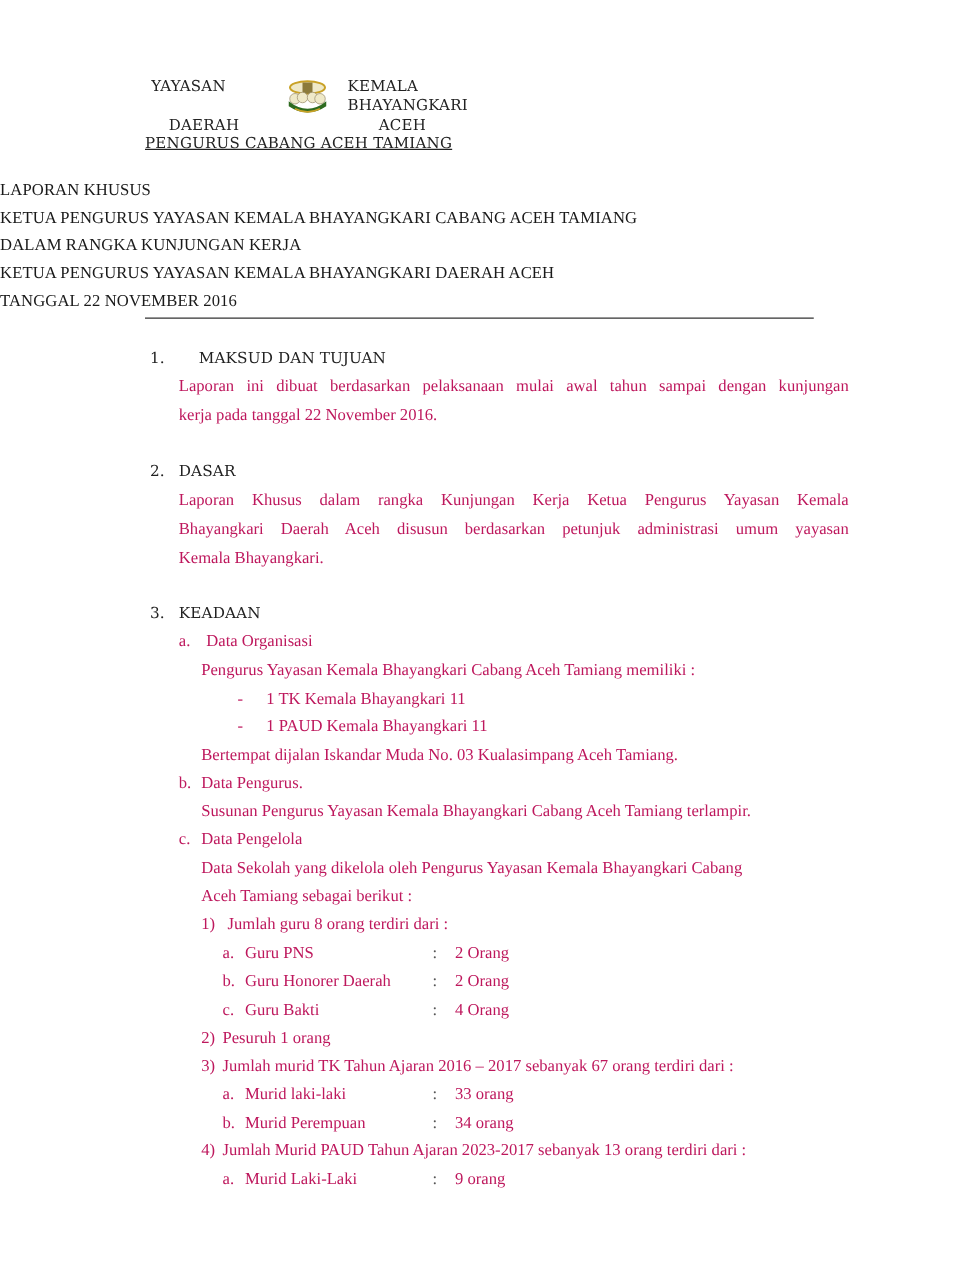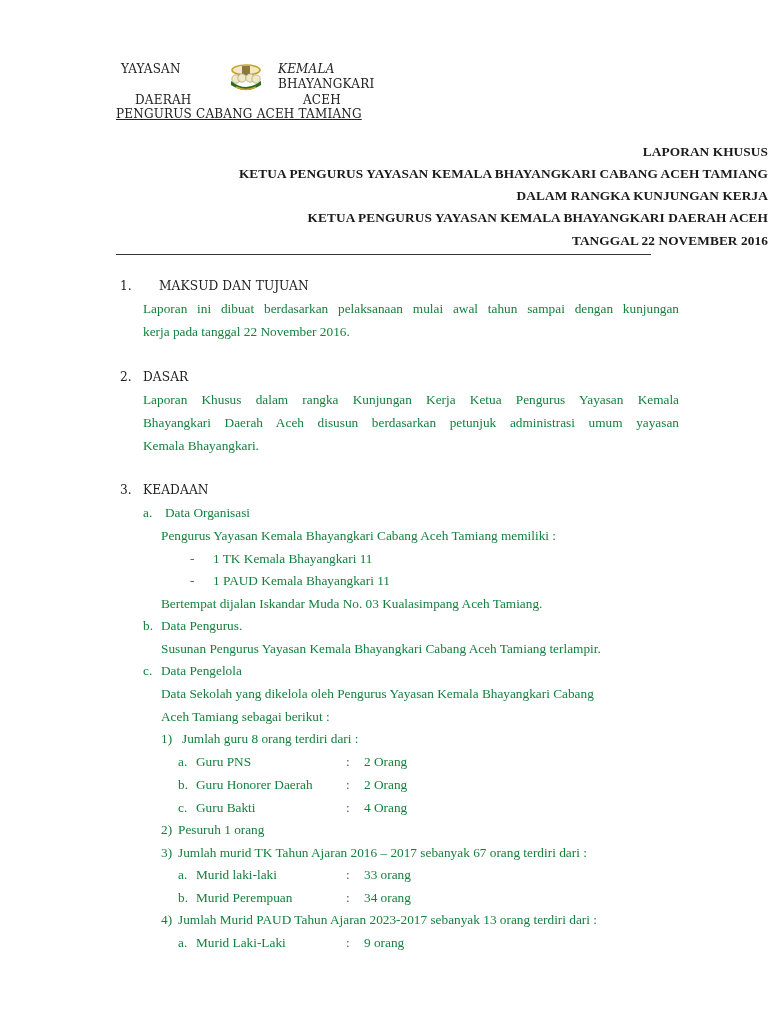--- a/index.html
+++ b/index.html
@@ -1,45 +1,45 @@
 <!DOCTYPE html>
 <html><head>
   <meta charset="utf-8">
   <style>
     html, body { margin: 0; padding: 0; background: #ffffff; }
     body { width: 768px; height: 1024px; position: relative; overflow: hidden; color: #1a1a1a; font-family: "Liberation Serif", serif; }
     .abs { position: absolute; white-space: nowrap; }
     .hdr { font-family: "DejaVu Serif", serif; font-size: 12px; letter-spacing: 0.2px; color: #222; }
     .logo { position: absolute; left: 228px; top: 61px; width: 36px; height: 32px; }
     .hdr-under { text-decoration: underline; }
-    .title { font-family: "Liberation Serif", serif; font-weight: bold; font-size: 13.3px; left: 0; width: 768px; text-align: right; letter-spacing: 0.1px; }
+    .title { font-family: "Liberation Serif", serif; font-weight: normal; font-size: 13.3px; left: 0; width: 768px; text-align: left; letter-spacing: 0.1px; }
     .rule { position: absolute; left: 116px; top: 254px; width: 535px; height: 0; border-top: 1.2px solid #333; }
     .sec { font-family: "DejaVu Serif", serif; font-size: 12.2px; color: #222; letter-spacing: 0.1px; }
-    .body { font-family: "Liberation Serif", serif; font-size: 13.3px; color: #15803d; }
+    .body { font-family: "Liberation Serif", serif; font-size: 13.3px; color: #be185d; }
     .just { white-space: normal; text-align: justify; text-align-last: justify; }
     .colon { font-family: "Liberation Serif", serif; font-size: 13.3px; color: #555; }
   </style>
 </head>
 <body>
 
 <div>
   <span class="abs hdr" style="left:121px; top:62px;">YAYASAN</span>
   <div class="logo">
     <svg width="36" height="32" viewBox="0 0 36 32">
       <ellipse cx="18" cy="9" rx="14" ry="5" fill="#efe9c8" stroke="#c9a227" stroke-width="1.6"></ellipse>
       <rect x="14" y="5" width="8" height="9" fill="#8b7a3a"></rect>
       <circle cx="8" cy="18" r="4.2" fill="#efe9c8" stroke="#9c9070" stroke-width="0.6"></circle>
       <circle cx="14" cy="17" r="4.2" fill="#efe9c8" stroke="#9c9070" stroke-width="0.6"></circle>
       <circle cx="22" cy="17" r="4.2" fill="#efe9c8" stroke="#9c9070" stroke-width="0.6"></circle>
       <circle cx="28" cy="18" r="4.2" fill="#efe9c8" stroke="#9c9070" stroke-width="0.6"></circle>
       <path d="M3 20 Q18 32 33 20 L33 24 Q18 34 3 24 Z" fill="#2e6b1f"></path>
       <path d="M8 26 Q18 31 28 26" fill="none" stroke="#c9a227" stroke-width="1.4"></path>
     </svg>
   </div>
-  <span class="abs hdr" style="left:278px; top:62px;font-style:italic;">KEMALA</span>
+  <span class="abs hdr" style="left:278px; top:62px;">KEMALA</span>
   <span class="abs hdr" style="left:278px; top:77px;">BHAYANGKARI</span>
   <span class="abs hdr" style="left:135px; top:93px;">DAERAH</span>
   <span class="abs hdr" style="left:303px; top:93px;">ACEH</span>
   <span class="abs hdr hdr-under" style="left:116px; top:107px;">PENGURUS CABANG ACEH TAMIANG</span>
 </div>
 
 <div>
   <span class="abs title" style="top:144px;">LAPORAN KHUSUS</span>
   <span class="abs title" style="top:166px;">KETUA PENGURUS YAYASAN KEMALA BHAYANGKARI CABANG ACEH TAMIANG</span>
   <span class="abs title" style="top:188px;">DALAM RANGKA KUNJUNGAN KERJA</span>

